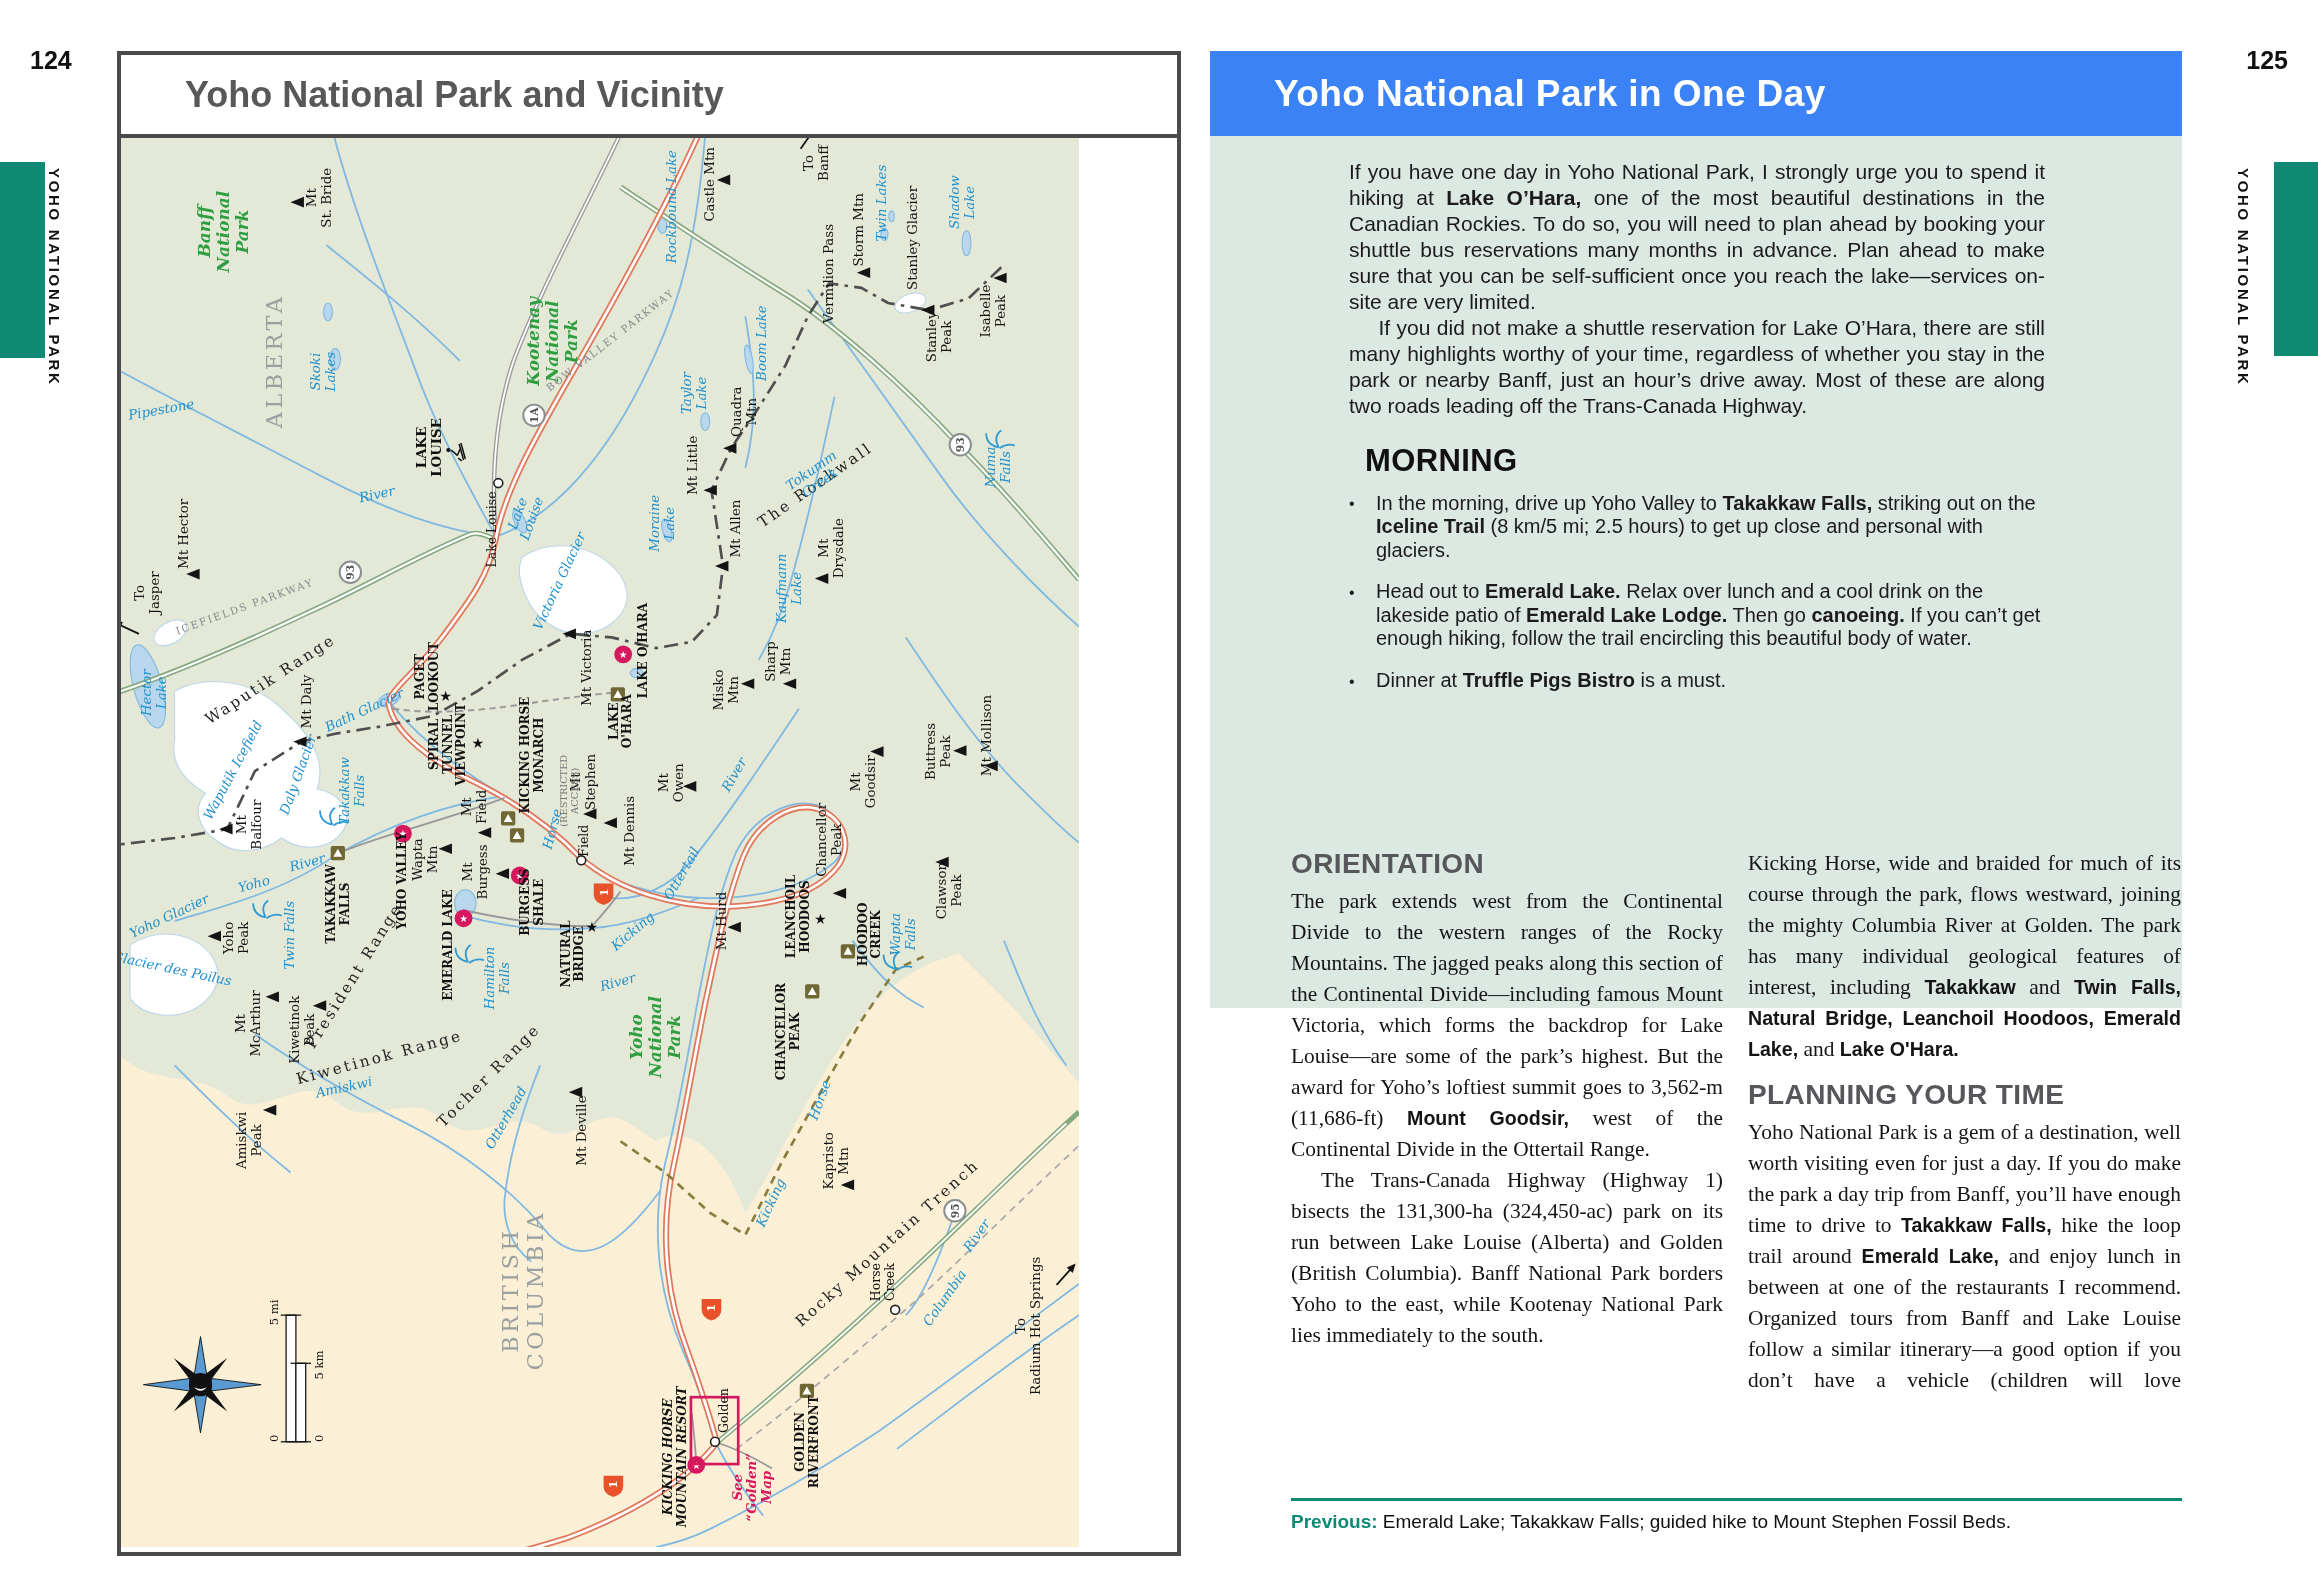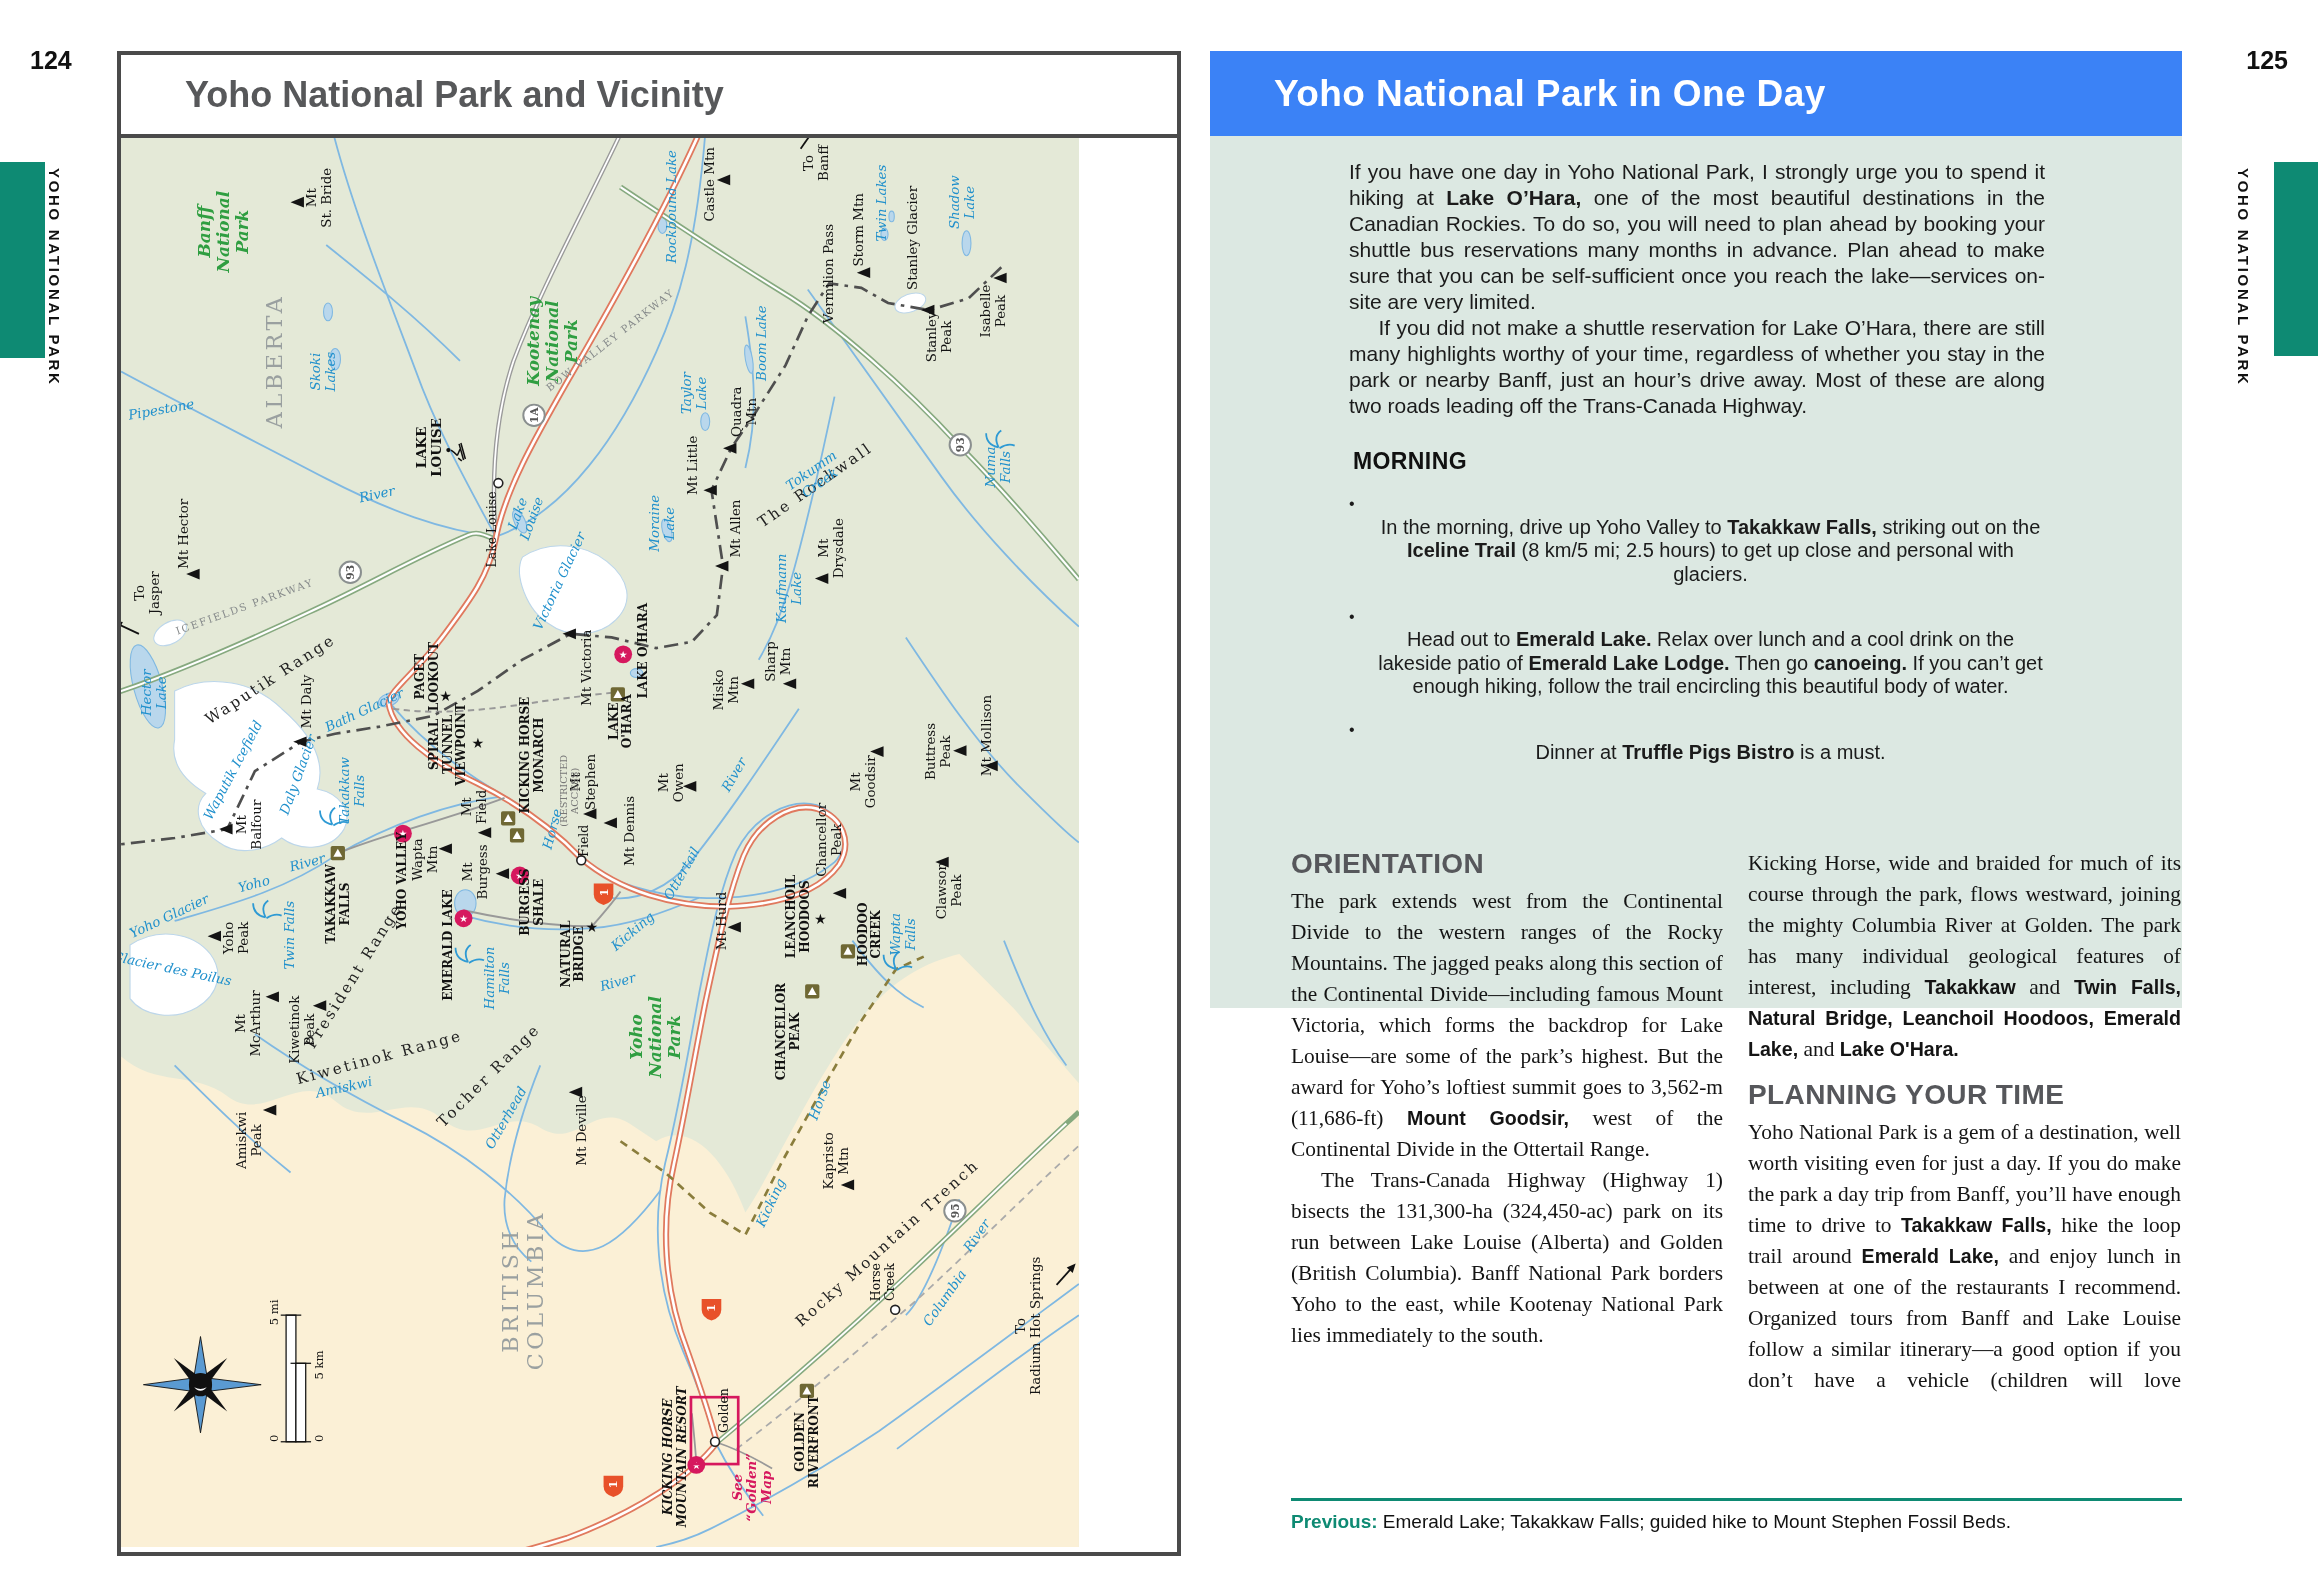--- a/index.html
+++ b/index.html
@@ -35,27 +35,27 @@
   .poi-star{font-family:"DejaVu Sans",sans-serif;font-size:11px;fill:#fff;}
   .vw-star{font-family:"DejaVu Sans",sans-serif;font-size:16px;fill:#111;}
   
   .r-header{left:1210px;top:51px;width:972px;height:85px;background:#3b82f6;color:#fff;
             display:flex;align-items:center;padding-left:64px;box-sizing:border-box;
             font-weight:bold;font-size:37px;letter-spacing:0.4px;}
   .r-box{left:1210px;top:136px;width:972px;height:872px;background:#dce8e2;box-sizing:border-box;
          padding:23px 137px 0 139px;font-size:21px;line-height:26px;color:#1b1b1b;}
   .r-box p{margin:0;text-align:justify;}
   .r-box p.ind{text-indent:1.4em;}
-  .r-box h3{margin:4px;font-size:23px;font-weight:bold;color:#111;letter-spacing:0.4px;}
+  .r-box h3{margin:16px;font-size:31px;font-weight:bold;color:#111;letter-spacing:0.4px;}
   .h-morning{margin-top:28.5px !important;}
   .h-afternoon{margin-top:45px !important;}
   .h-evening{margin-top:50px !important;}
   .bullet-row{display:flex;margin-top:18px;font-size:20px;line-height:23.6px;}
   .bullet-dot{width:27px;flex:none;font-size:16px;padding-top:0.9px;}
-  .bullet-text{flex:1;text-align:center;margin-top:24px;}
+  .bullet-text{flex:1;text-align:left;}
   .col{font-family:"Liberation Serif",serif;font-size:21.4px;line-height:31px;color:#141414;margin-top:8px;}
   .col1{left:1291px;top:840px;width:432px;}
   .col2{left:1748px;top:840px;width:433px;}
   .col h2{margin:0 0 7.1px 0;font-family:"Liberation Sans",sans-serif;font-weight:bold;
           font-size:28px;color:#56575b;letter-spacing:0.4px;}
   .col h2.planning{margin-top:14.3px;}
   .col p{margin:0;text-align:justify;}
   .col p.ind{text-indent:1.4em;}
   .col p.cont{text-align-last:justify;}
   .col b{font-family:"Liberation Sans",sans-serif;font-size:19.6px;}

